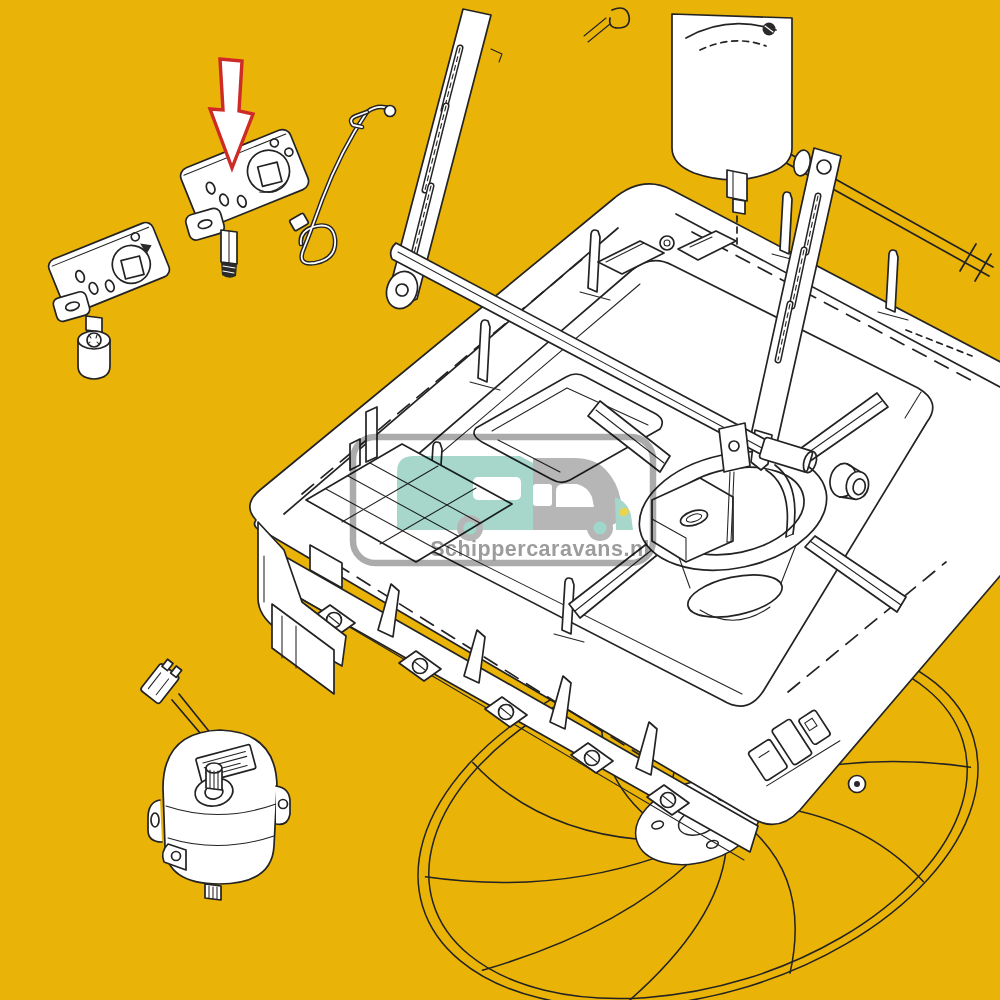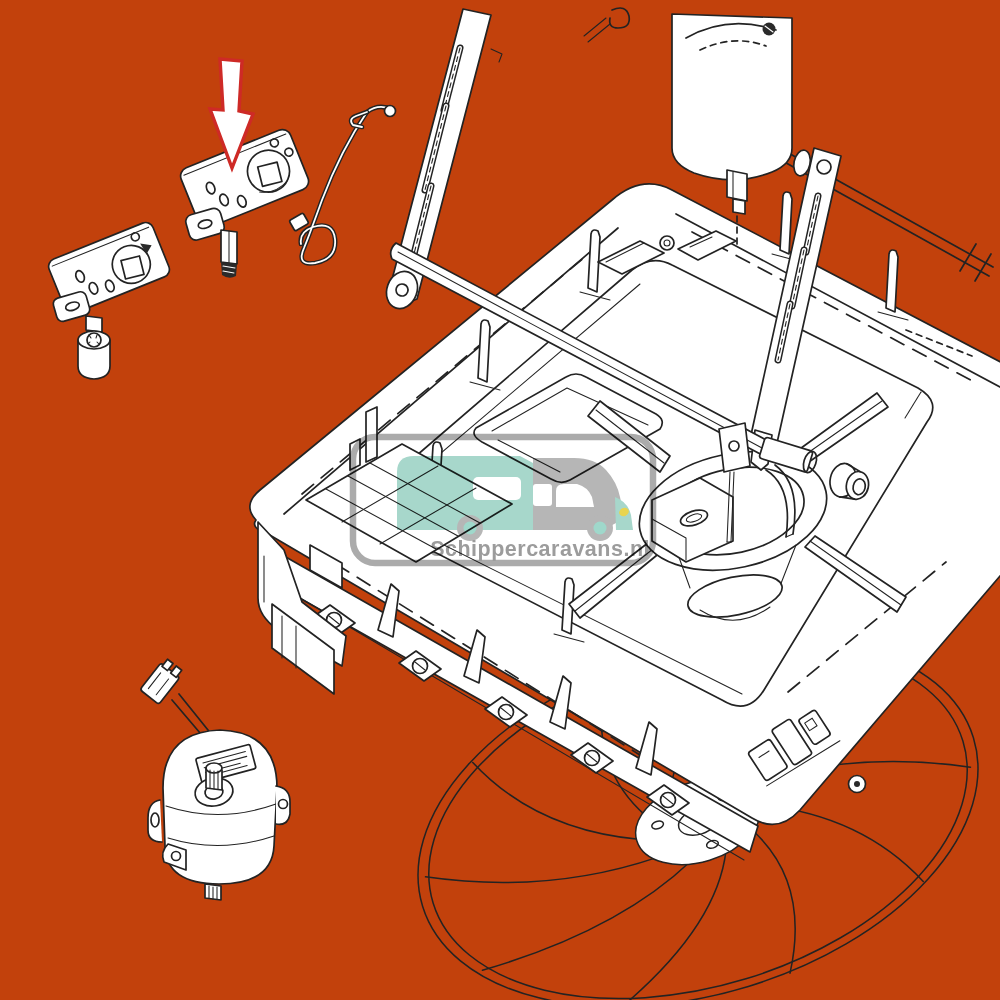--- a/index.html
+++ b/index.html
@@ -1,16 +1,16 @@
 <!DOCTYPE html>
 <html><head>
 <meta charset="utf-8">
 <style>
   html,body{margin:0;padding:0;background:#fff;}
-  .stage{position:relative;width:1000px;height:1000px;background:#c2410c;overflow:hidden;
+  .stage{position:relative;width:1000px;height:1000px;background:#eab308;overflow:hidden;
          font-family:"Liberation Sans",sans-serif;}
   .stage svg{position:absolute;left:0;top:0;}
   
   #art *{stroke:#232323;stroke-width:1.7;fill:none;stroke-linecap:round;stroke-linejoin:round;}
   #art .w{fill:#ffffff;}
   #art .d{fill:#2a2a2a;stroke:none;}
   #art .thin{stroke-width:1.05;}
   #art .fanln{stroke-width:1.5;}
   #art .dash{stroke-dasharray:15 10;}
   #art .dash2{stroke-dasharray:6 5;}

